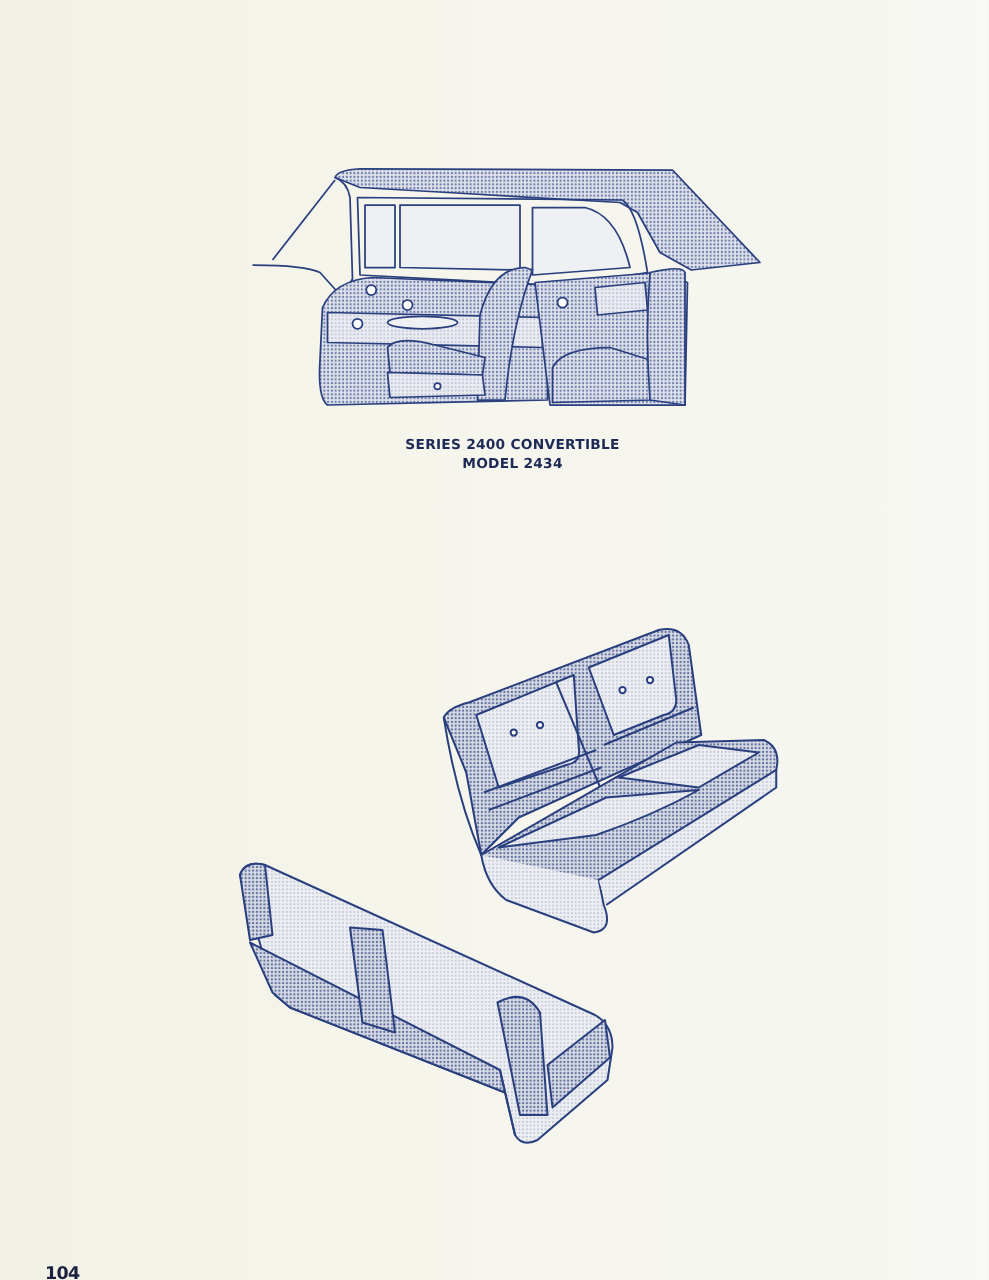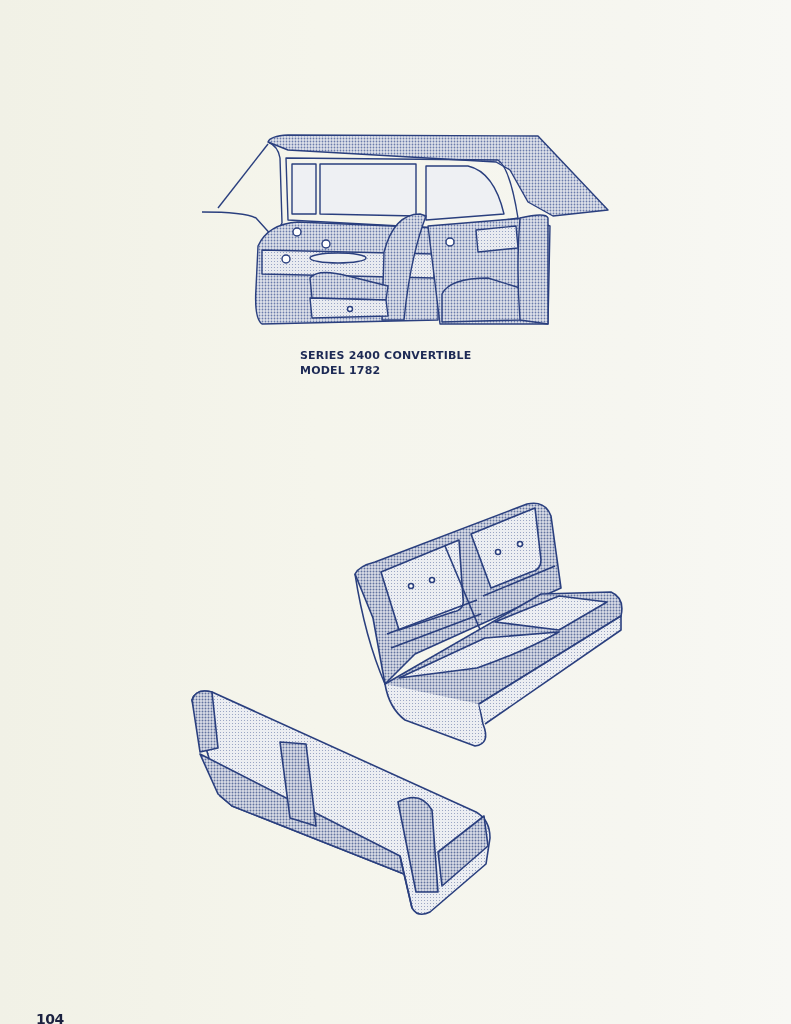--- a/index.html
+++ b/index.html
@@ -12,21 +12,21 @@
   .page {
     position: absolute; left: 0; top: 0; width: 791px; height: 1024px;
     background: linear-gradient(90deg, #f1f1e6 0%, #f5f5ec 40%, #f6f6f0 80%, #f8f8f4 100%);
   }
   .illus { position: absolute; }
   #car-illustration { left: 198px; top: 128px; width: 414px; height: 202px; }
   #front-seat-illustration { left: 345px; top: 498px; width: 282px; height: 262px; }
   #rear-seat-illustration { left: 186px; top: 686px; width: 310px; height: 232px; }
   .caption {
     position: absolute; left: 300px; width: 220px; top: 348px;
-    color: #1d2a55;
+    text-align: center; color: #1d2a55;
     font-family: "DejaVu Sans", sans-serif; font-weight: bold;
     font-size: 11px; line-height: 15px; letter-spacing: 0.2px;
   }
   .caption div { white-space: nowrap; }
   .page-number {
     position: absolute; left: 36px; top: 993px;
     font-family: "DejaVu Sans", sans-serif; font-weight: bold;
     font-size: 14px; color: #1b2140; letter-spacing: -0.5px; margin-top: 18px;
   }
 </style>
@@ -74,21 +74,21 @@
       <circle cx="252" cy="114" r="4" fill="#fff"></circle>
       <path d="M278 102 L318 98 L320 120 L280 124 Z" fill="url(#dotsLight)"></path>
 
       <path d="M244 166 Q252 150 290 150 L322 160 L324 192 L244 194 Z" fill="url(#dots)"></path>
       <path d="M322 90 Q348 84 350 90 L350 196 L322 192 Q318 140 322 90 Z" fill="url(#dots)"></path>
     </g>
   </svg>
 
   <div class="caption">
     <div>SERIES 2400 CONVERTIBLE</div>
-    <div>MODEL 1782</div>
+    <div>MODEL 2434</div>
   </div>
 
   <svg id="front-seat-illustration" class="illus" viewBox="0 0 282 262">
     <defs>
       <pattern id="dots2" width="3" height="3" patternUnits="userSpaceOnUse">
         <rect width="3" height="3" fill="#d9dce6"></rect>
         <circle cx="1.5" cy="1.5" r="0.95" fill="#61729f"></circle>
       </pattern>
       <pattern id="dotsL2" width="3" height="3" patternUnits="userSpaceOnUse">
         <rect width="3" height="3" fill="#eceef2"></rect>

